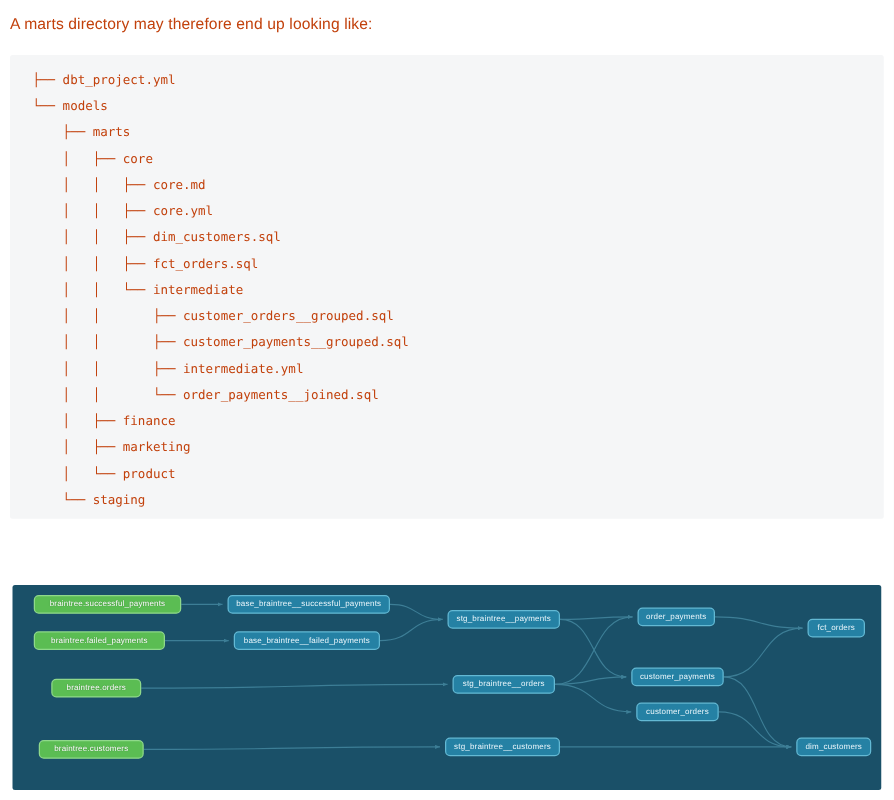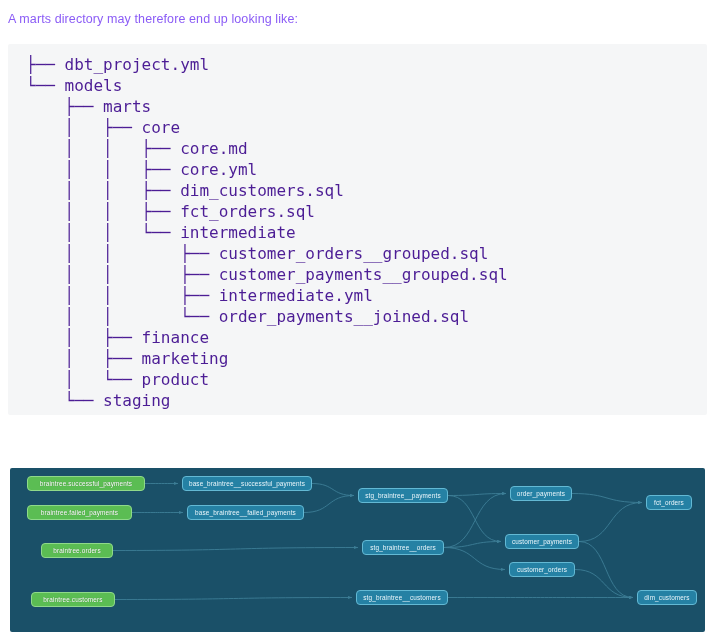--- a/index.html
+++ b/index.html
@@ -4,34 +4,34 @@
 <style>
   html,body{margin:0;padding:0;}
   body{
     width:715px;height:640px;overflow:hidden;background:#ffffff;
     font-family:"Liberation Sans",sans-serif;color:#2d3142;
   }
   .page{position:relative;width:715px;height:640px;}
 
   .para{
     position:absolute;left:8px;font-size:12.5px;line-height:1.4;
-    color:#8b5cf6;letter-spacing:0.1px;white-space:nowrap;
+    color:#c2410c;letter-spacing:0.1px;white-space:nowrap;
   }
   #intro-text{top:11px;}
   #dag-text{top:435px;}
 
   
   .codeblock{
     position:absolute;left:8px;top:44px;width:699px;height:371px;
     background:#f5f6f7;border-radius:2px;box-sizing:border-box;
     padding:10px 0 10px 18px;overflow:hidden;
   }
   .codeblock pre{
     margin:0;font-family:"DejaVu Sans Mono","Liberation Mono",monospace;
-    font-size:16px;line-height:21px;color:#4c1d95;white-space:pre;
+    font-size:10px;line-height:21px;color:#c2410c;white-space:pre;
     letter-spacing:0px;
   }
 
   
   .dag{
     position:absolute;left:10px;top:468px;width:695px;height:164px;
     background:#1a5068;border-radius:2px;overflow:hidden;
   }
   .dag svg{position:absolute;left:0;top:0;width:695px;height:164px;}
   .node{

